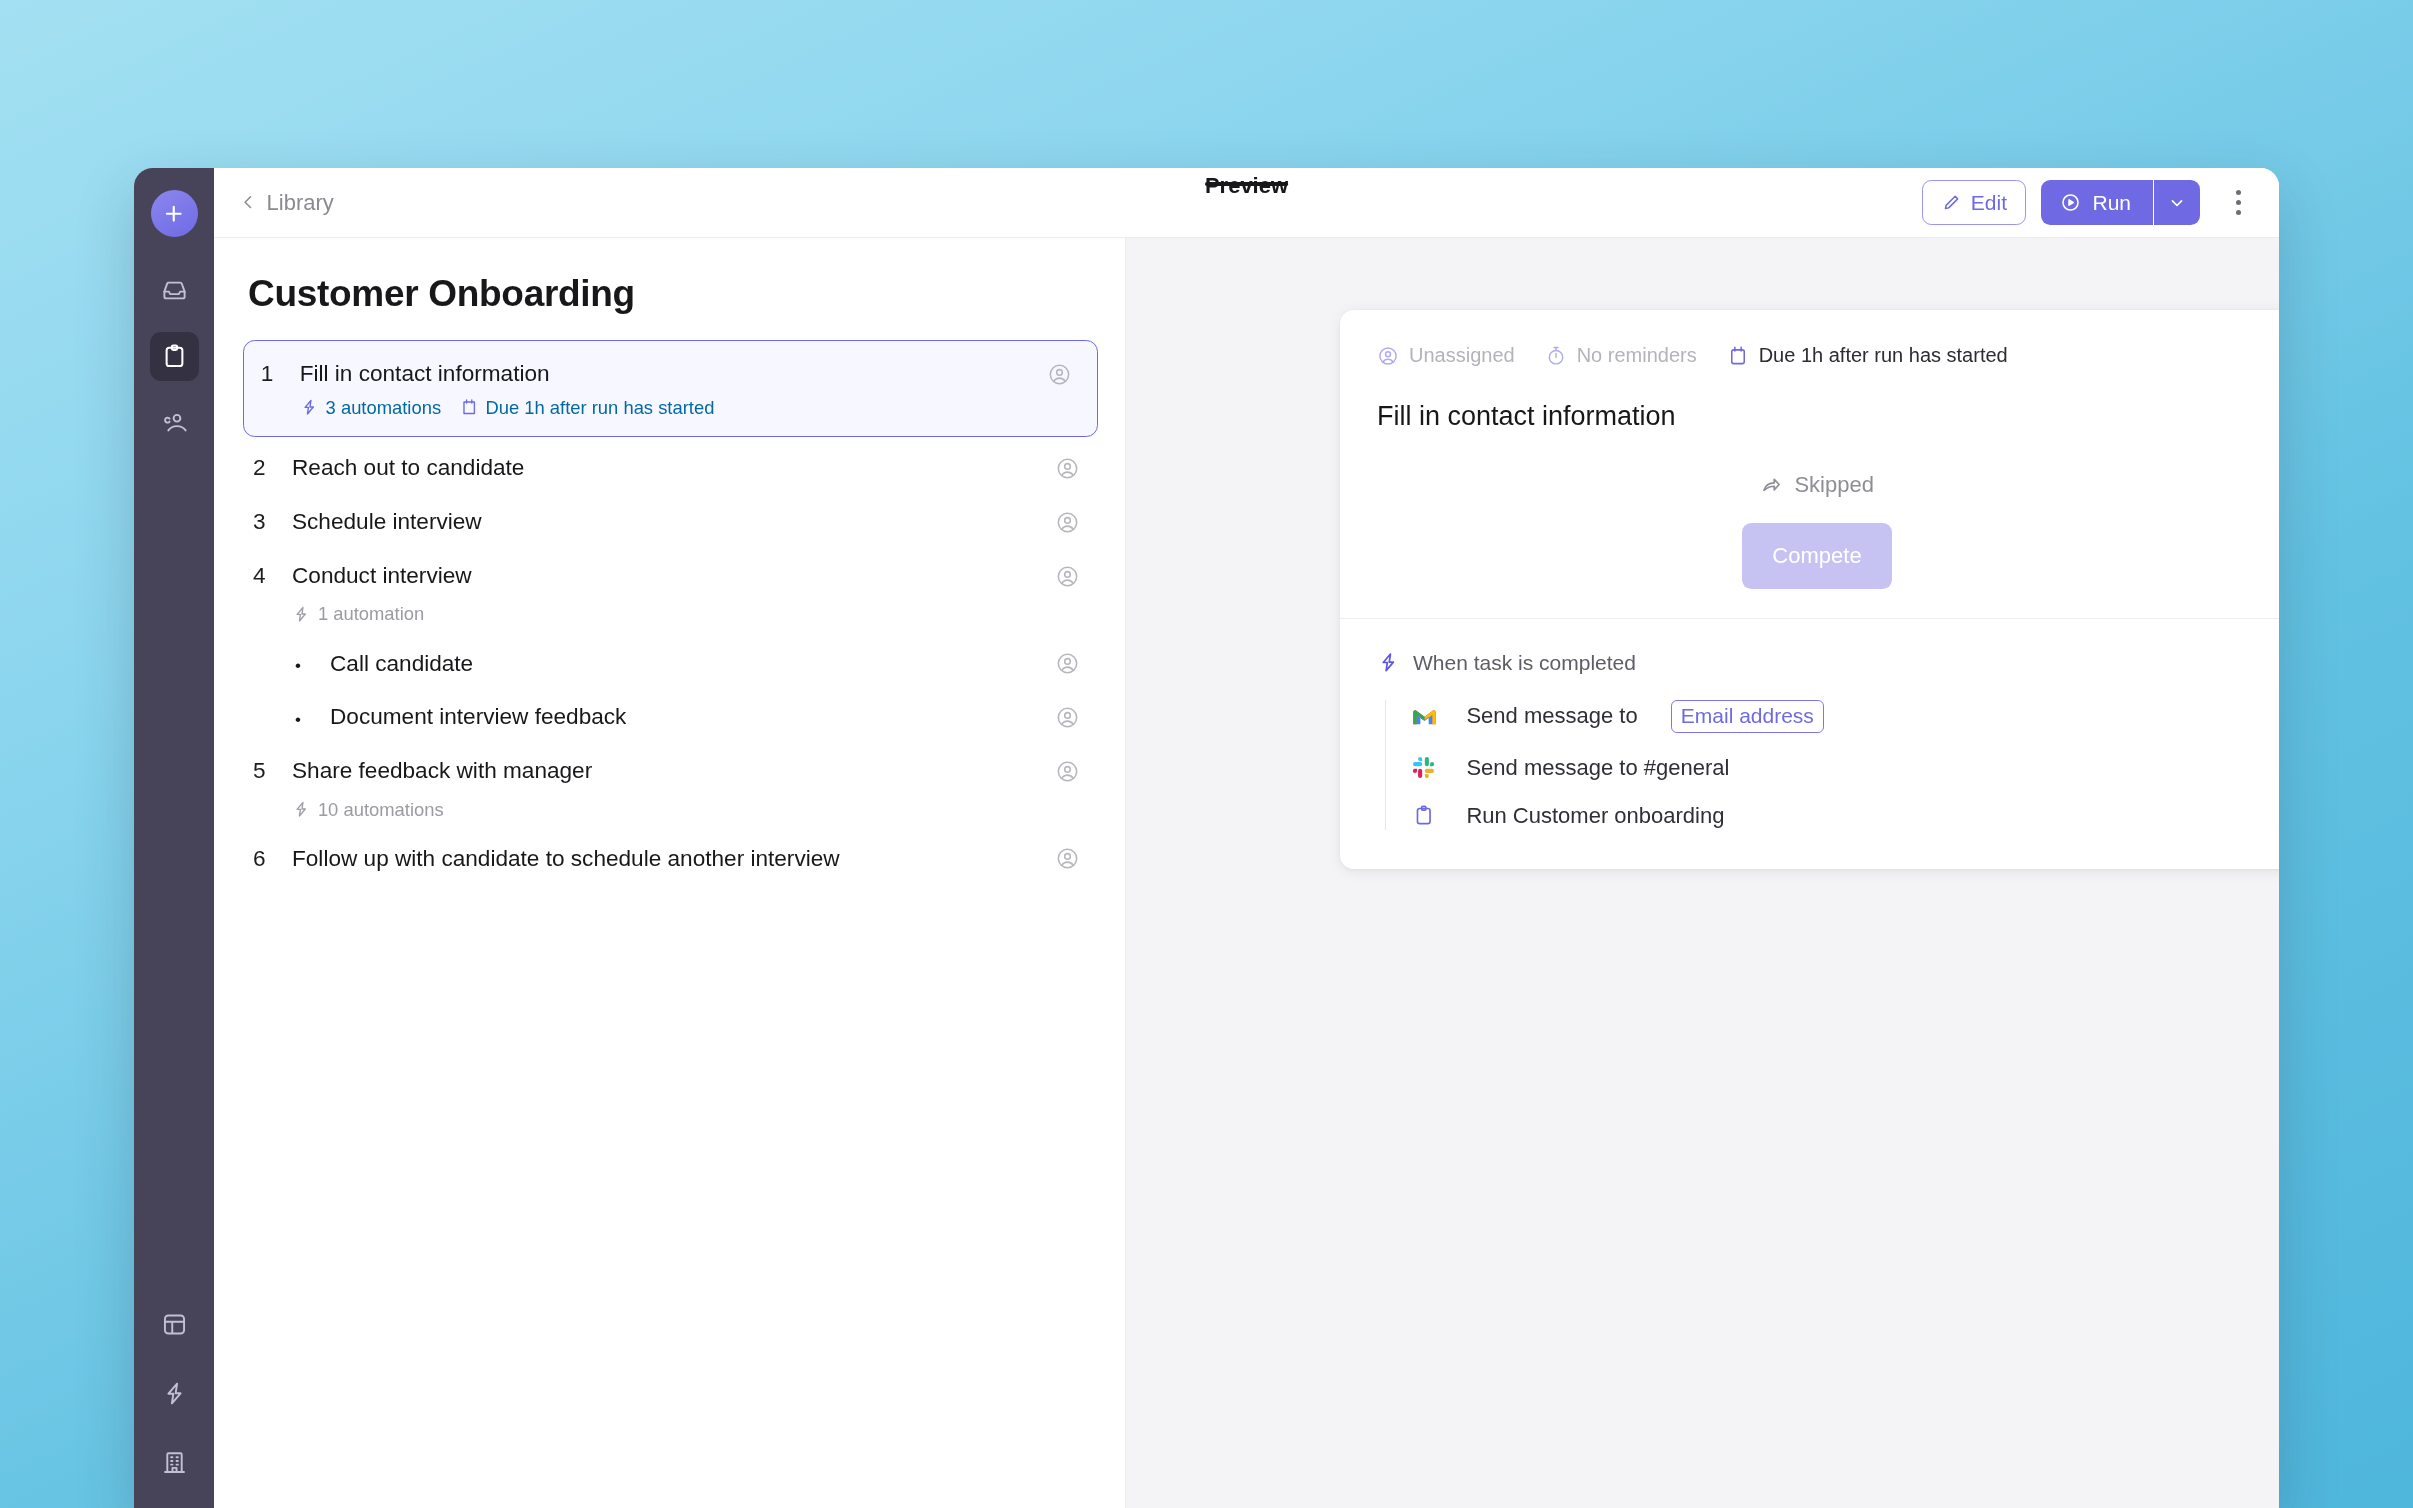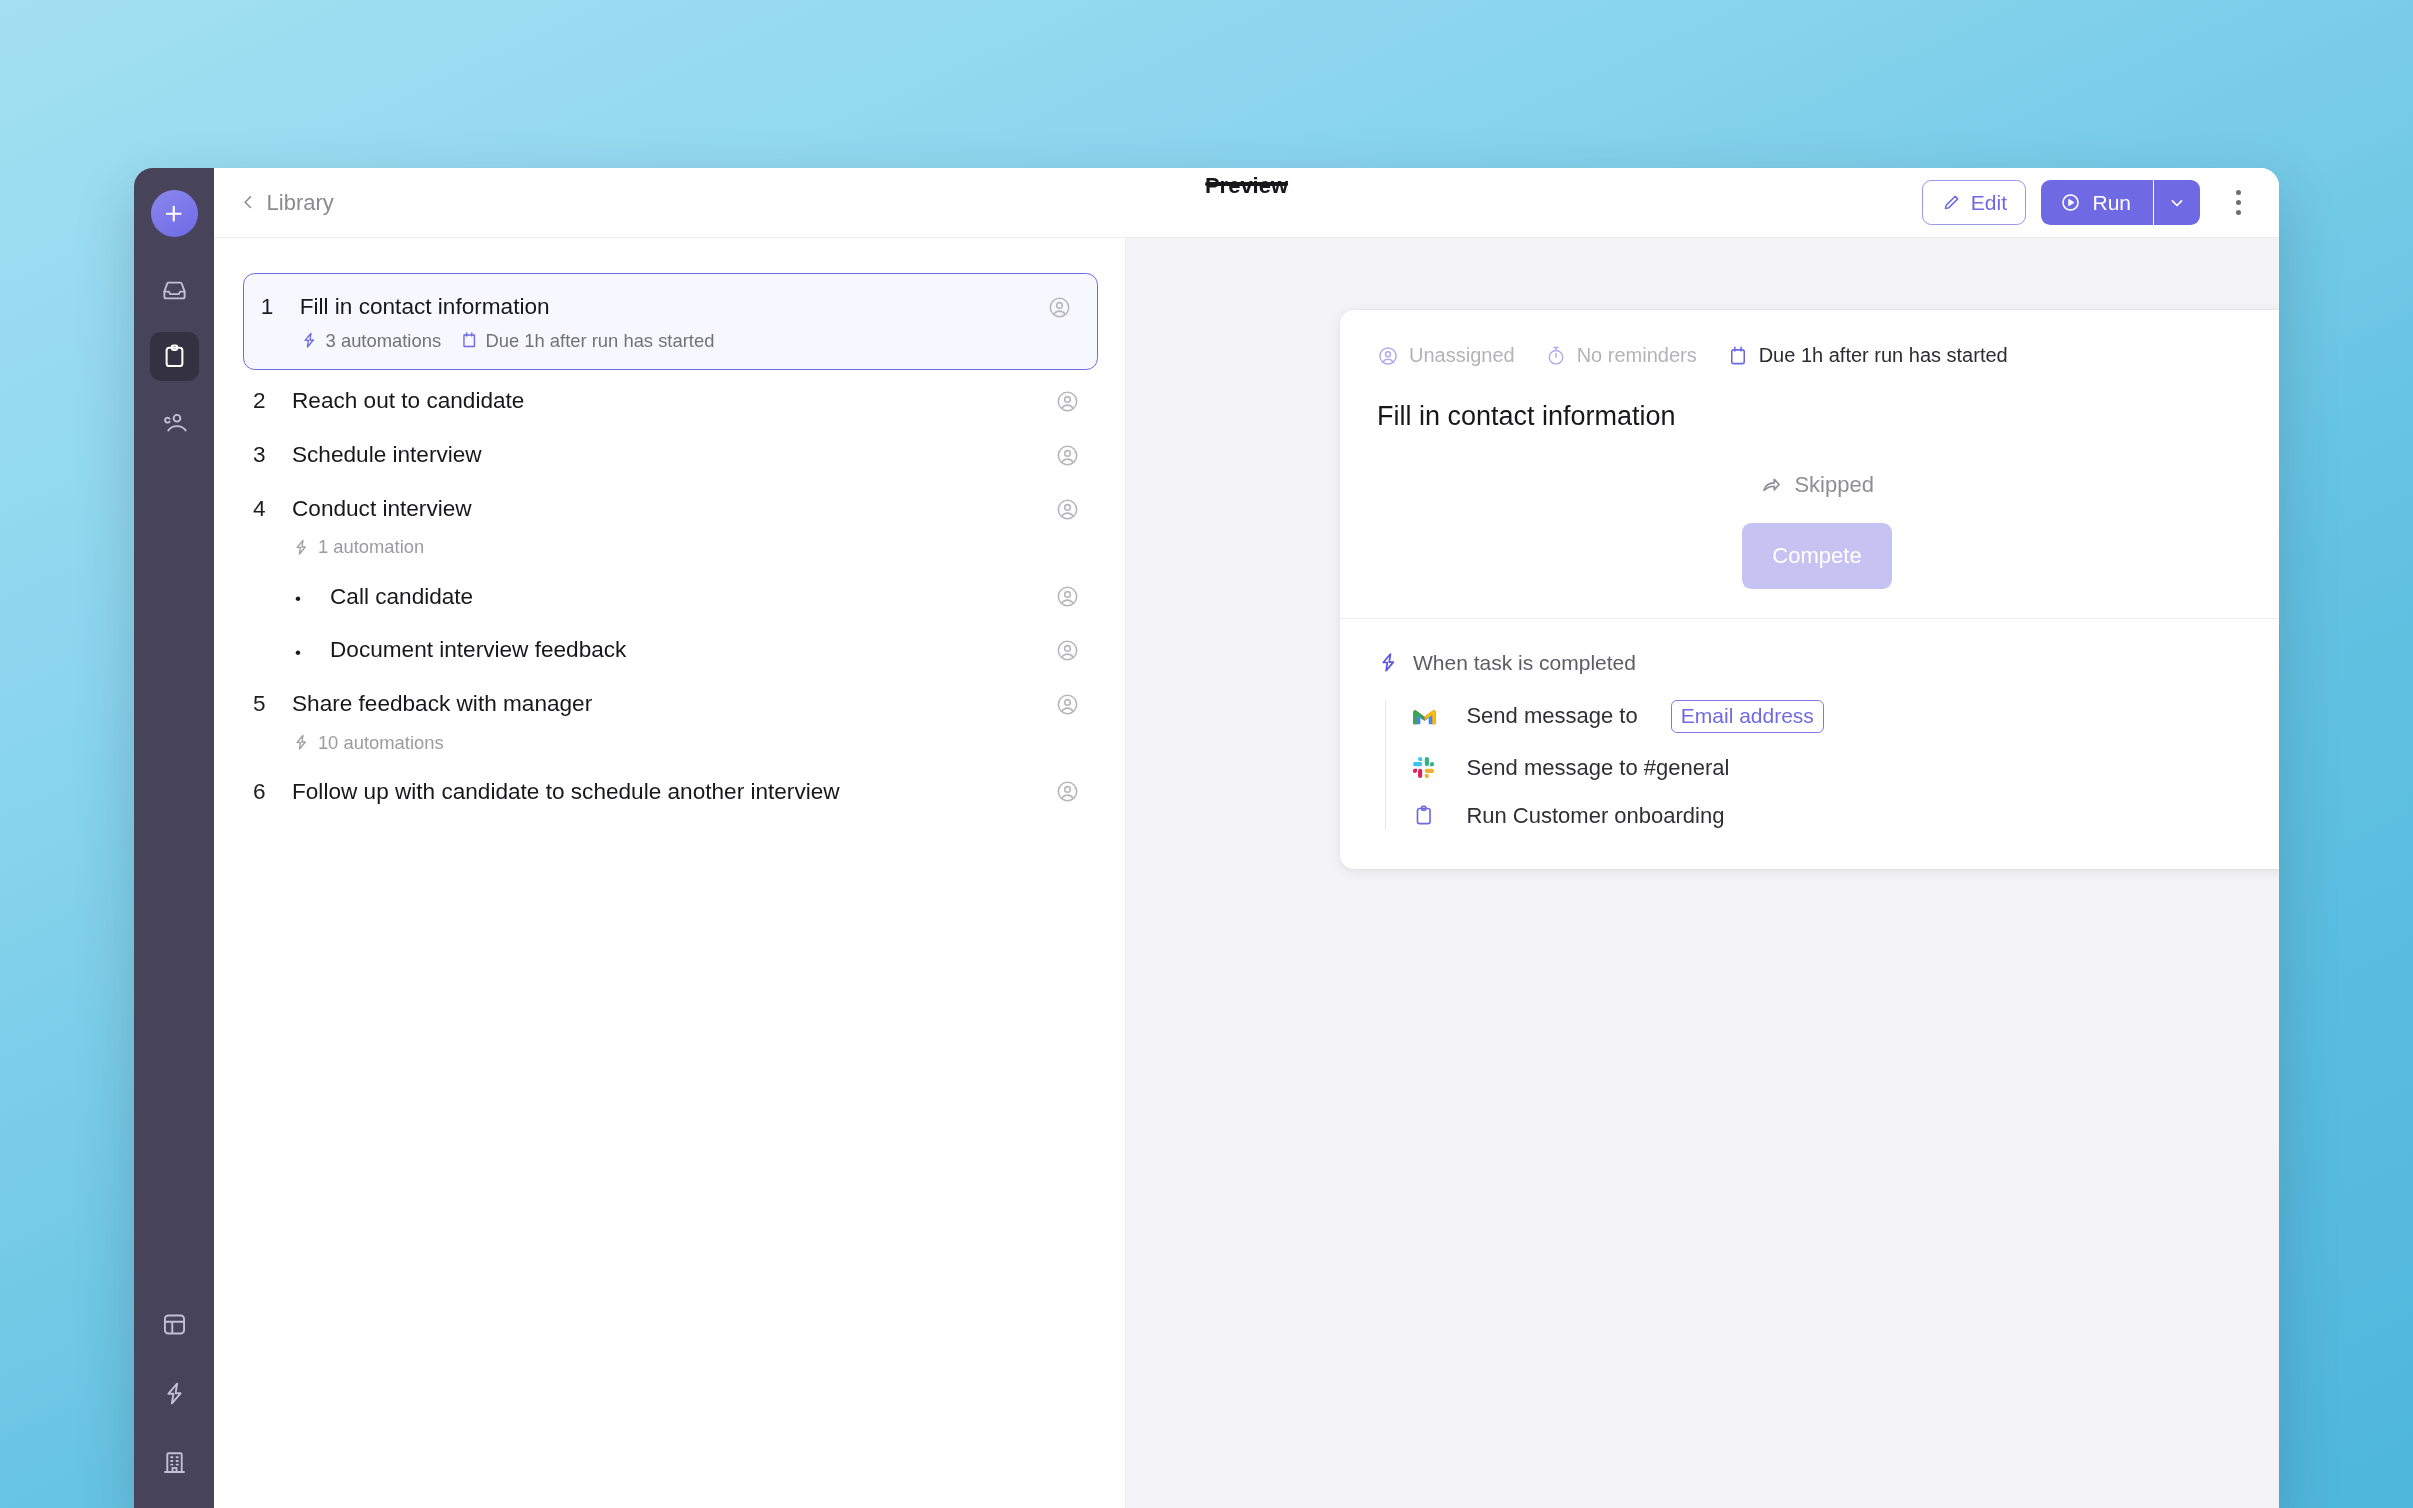--- a/index.html
+++ b/index.html
@@ -191,21 +191,21 @@
     padding-right: 25px;
   }
   .task-avatar { flex: 0 0 28.5px; width: 28.5px; padding-top: 2.5px; }
   .task-meta {
     display: flex; align-items: center; gap: 18.4px;
     padding: 0 10px 11.7px 44px;
     font-size: 18.4px;
     color: #9b9ba1;
   }
   .task-meta .meta-chip { display: flex; align-items: center; gap: 7.5px; }
-  .task.selected .task-meta { color: #737373; padding-bottom: 0; }
+  .task.selected .task-meta { color: #0369a1; padding-bottom: 0; }
   .task.selected {
     background: #f7f7ff;
     border: 1.7px solid #6f6ae4;
     border-radius: 11.7px;
     padding: 5px 11.7px 17px 11.7px;
     margin: 0 -5px 5px -5px;
   }
   .task.selected .task-row { padding-top: 13.4px; padding-bottom: 6.7px; }
   .task.sub .task-row { padding-left: 47px; }
   .task.sub .task-num {
@@ -398,20 +398,21 @@
           <i></i>
           <i></i>
           <i></i>
         </div>
       </div>
     </div>
 
     <div id="body-split">
 
       <div id="list-pane">
+        <div id="page-title">Customer Onboarding</div>
         <div id="task-list">
             <div class="task selected">
               <div class="task-row">
                 <div class="task-num">1</div>
                 <div class="task-title">Fill in contact information</div>
                 <div class="task-avatar"><svg width="25" height="25" viewBox="0 0 24 24" fill="none" stroke="#b6b6bd" stroke-width="1.5" stroke-linecap="round" stroke-linejoin="round">
                     <circle cx="12" cy="12" r="8.8"></circle>
                     <circle cx="12" cy="10" r="2.7"></circle>
                     <path d="M6.6 18.6c1.1-2 3.1-3.1 5.4-3.1s4.3 1.1 5.4 3.1"></path>
                   </svg></div>

